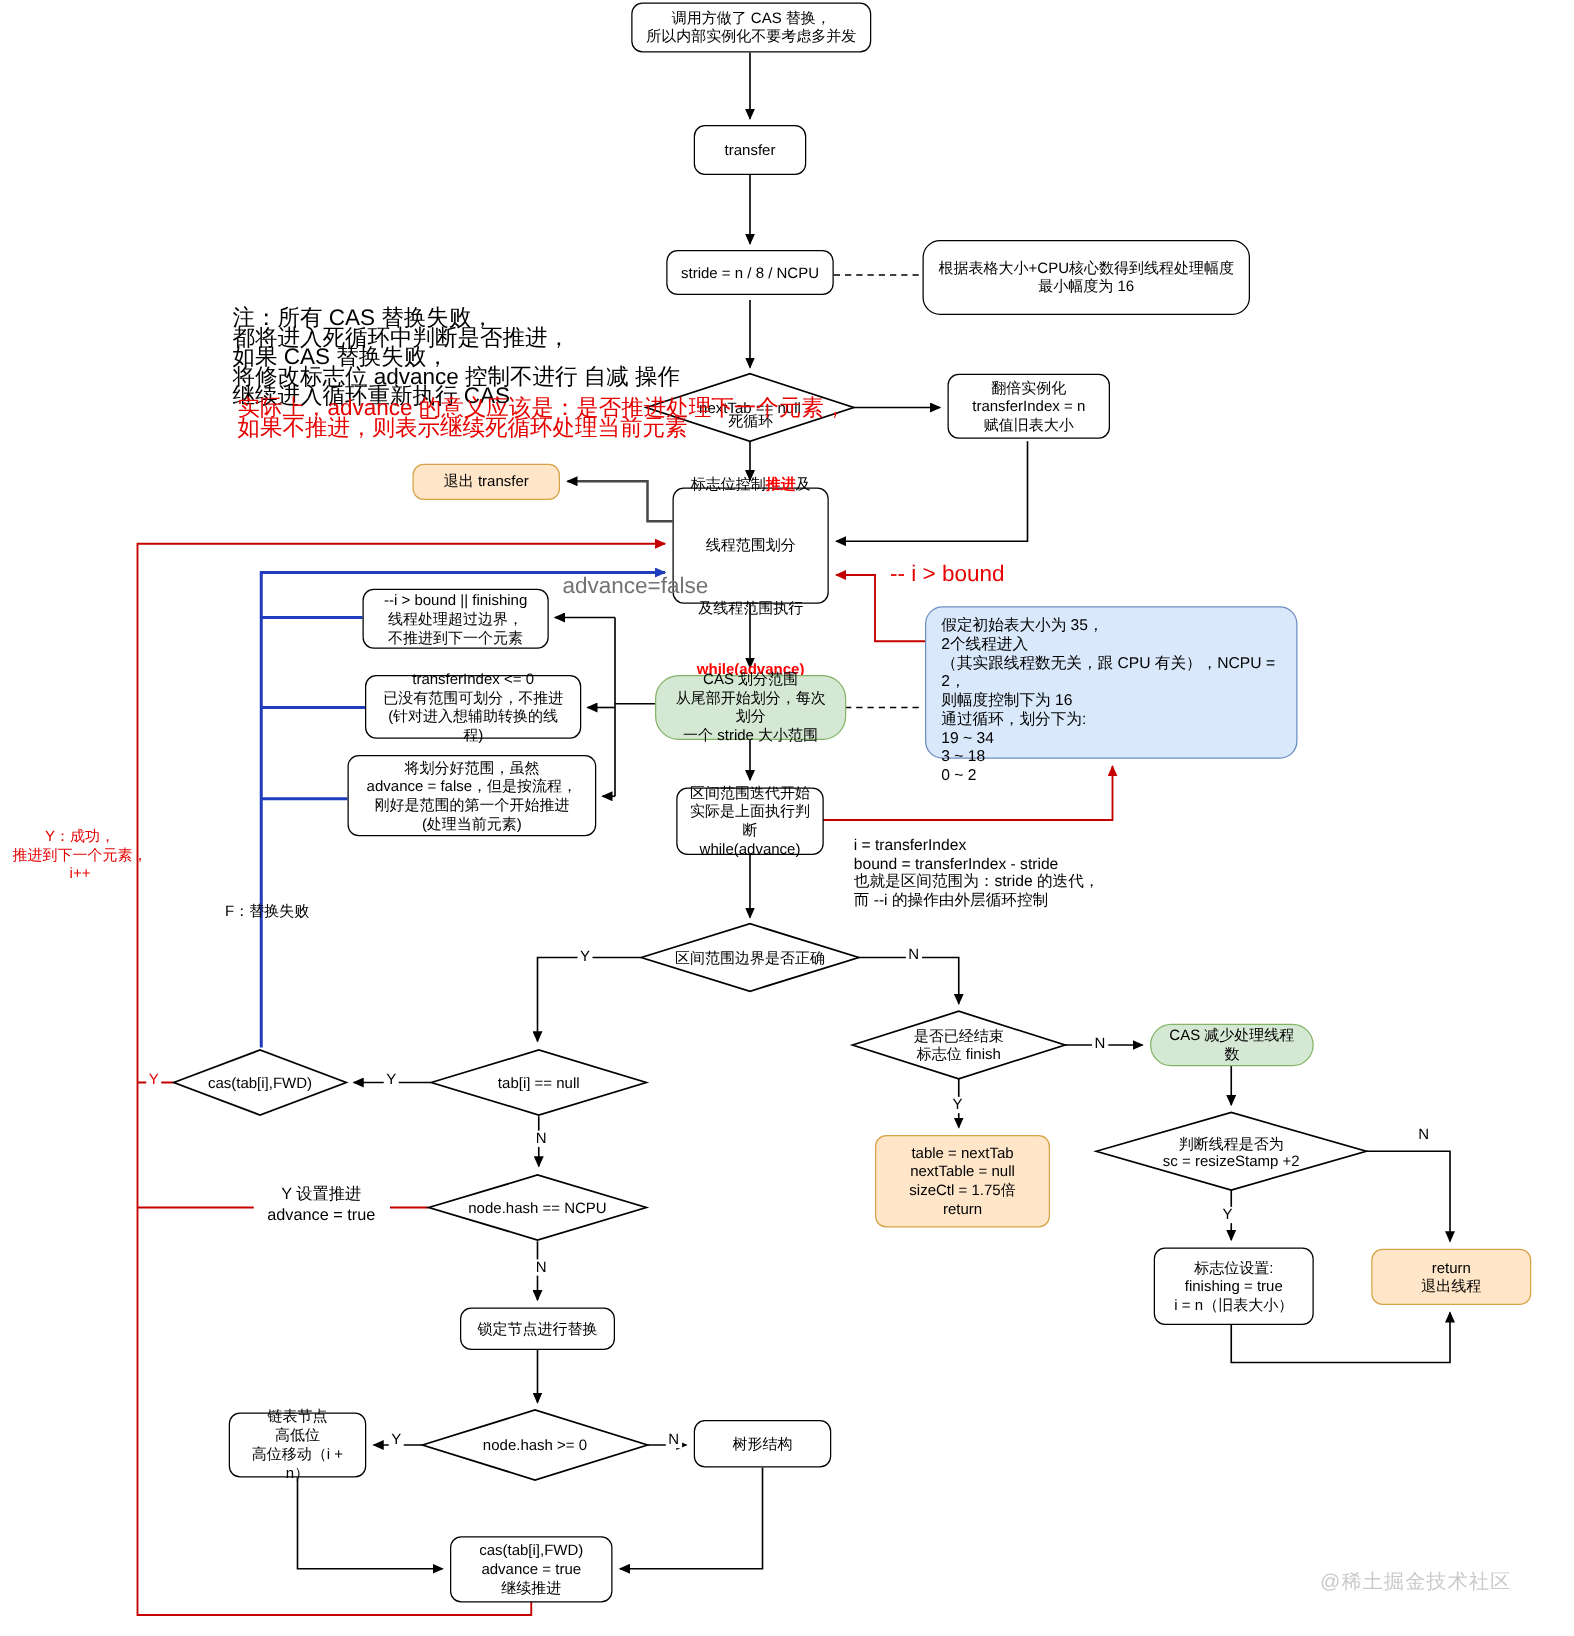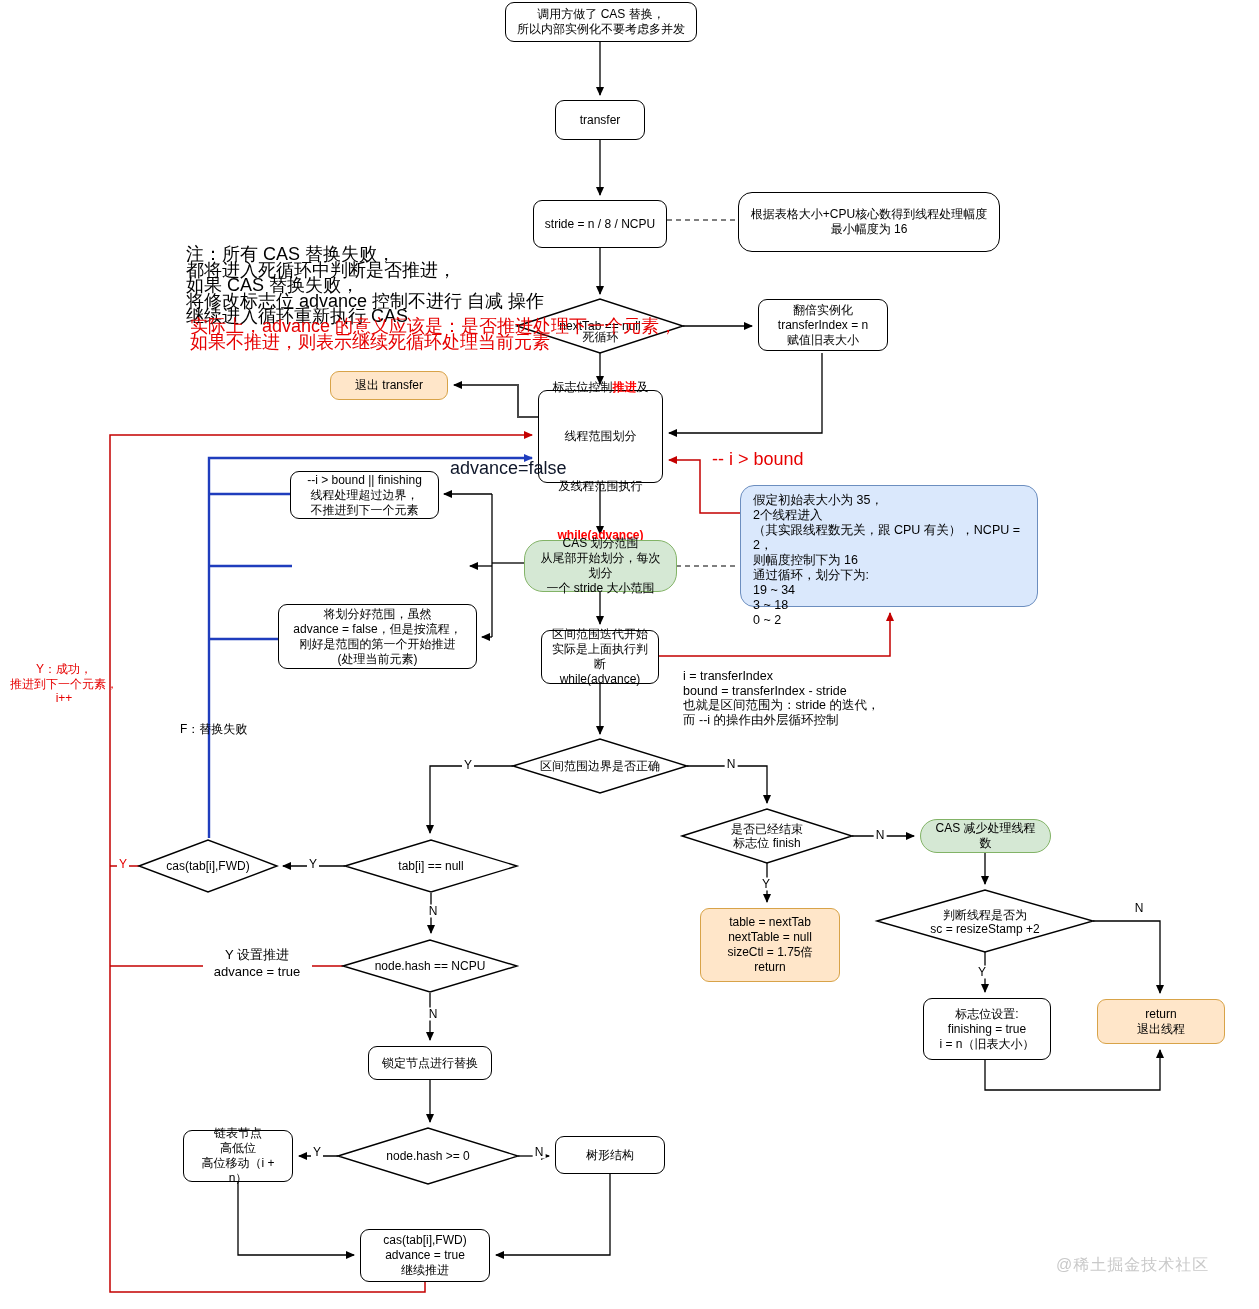--- a/index.html
+++ b/index.html
@@ -12,21 +12,21 @@
   .orange{background:#ffe6c9;border-color:#d8a348;}
   .green{background:#d5e8d4;border-color:#82b366;border-radius:19px;}
   .bluebox{background:#dae8fc;border-color:#6c8ebf;align-items:flex-start;justify-content:flex-start;
     text-align:left;border-radius:14px;padding:7px 12px;font-size:12.5px;line-height:15px;}
   .roundnote{border-radius:14px;}
   .dtext{position:absolute;display:flex;align-items:center;justify-content:center;
     text-align:center;font-size:12px;line-height:14px;white-space:pre-line;}
   .note{position:absolute;font-size:18px;line-height:15.5px;white-space:pre-line;}
   .center{text-align:center;}
   .red{color:#e60000;}
-  .blue{color:#0f172a;}
+  .blue{color:#737373;}
   .redb{color:#ff0000;font-weight:bold;}
   .elabel{position:absolute;font-size:12px;background:#fff;padding:0 2px;
     transform:translate(-50%,-50%);line-height:13px;}
   .watermark{position:absolute;font-size:16px;color:#c9c9c9;letter-spacing:1px;}
 </style>
 </head>
 <body>
 
 <div class="canvas">
 
@@ -109,21 +109,21 @@
       <polygon points="343,966 430,940 517,966 430,992"></polygon>
       <polygon points="338,1156 428,1128 518,1156 428,1184"></polygon>
     </g>
   </svg>
 
   <div class="node" style="left:505px;top:2px;width:192px;height:40px;">调用方做了 CAS 替换，
 所以内部实例化不要考虑多并发</div>
 
   <div class="node" style="left:555px;top:100px;width:90px;height:40px;">transfer</div>
 
-  <div class="node" style="left:533px;top:200px;width:134px;height:48px;">stride = n / 8 / NCPU</div>
+  <div class="node" style="left:533px;top:200px;width:134px;height:36px;">stride = n / 8 / NCPU</div>
 
   <div class="node roundnote" style="left:738px;top:192px;width:262px;height:60px;">根据表格大小+CPU核心数得到线程处理幅度
 最小幅度为 16</div>
 
   <div class="node" style="left:758px;top:299px;width:130px;height:52px;">翻倍实例化
 transferIndex = n
 赋值旧表大小</div>
 
   <div class="node orange" style="left:330px;top:371px;width:118px;height:29px;">退出 transfer</div>
 
@@ -132,20 +132,23 @@
     <span><span>标志位控制</span><span class="redb">推进</span><span>及</span></span>
     <span>线程范围划分</span>
     <span>及线程范围执行</span>
     <span class="redb">while(advance)</span>
   </div>
 
   <div class="node" style="left:290px;top:471px;width:149px;height:48px;">--i &gt; bound || finishing
 线程处理超过边界，
 不推进到下一个元素</div>
 
+  <div class="node" style="left:292px;top:540px;width:173px;height:51px;">transferIndex &lt;= 0
+已没有范围可划分，不推进
+(针对进入想辅助转换的线程)</div>
 
   <div class="node" style="left:278px;top:604px;width:199px;height:65px;">将划分好范围，虽然
 advance = false，但是按流程，
 刚好是范围的第一个开始推进
 (处理当前元素)</div>
 
   <div class="node green" style="left:524px;top:540px;width:153px;height:52px;">CAS 划分范围
 从尾部开始划分，每次划分
 一个 stride 大小范围</div>
 

